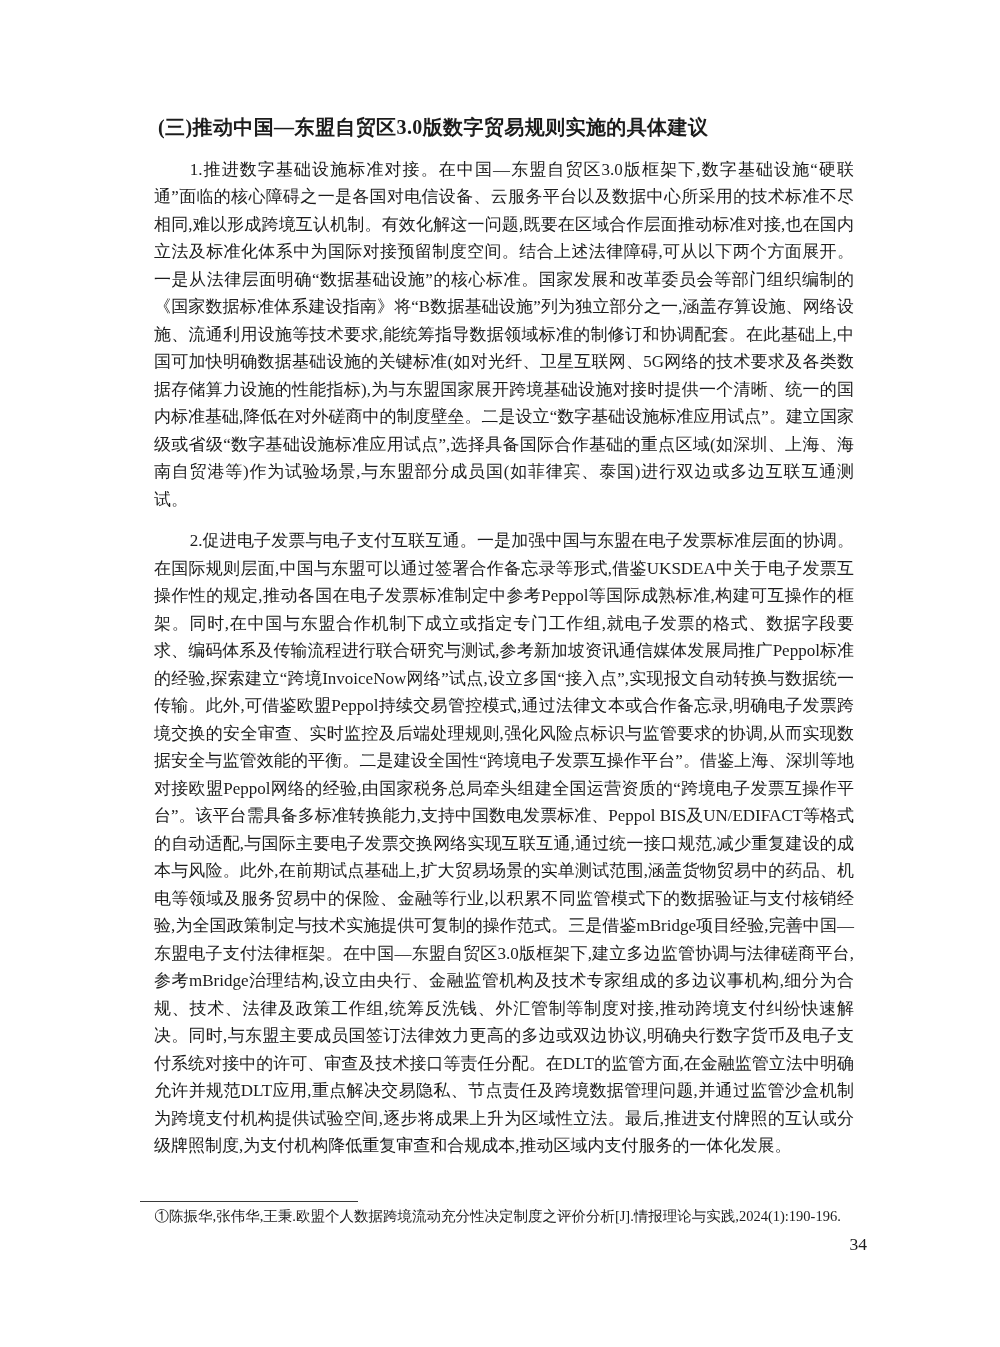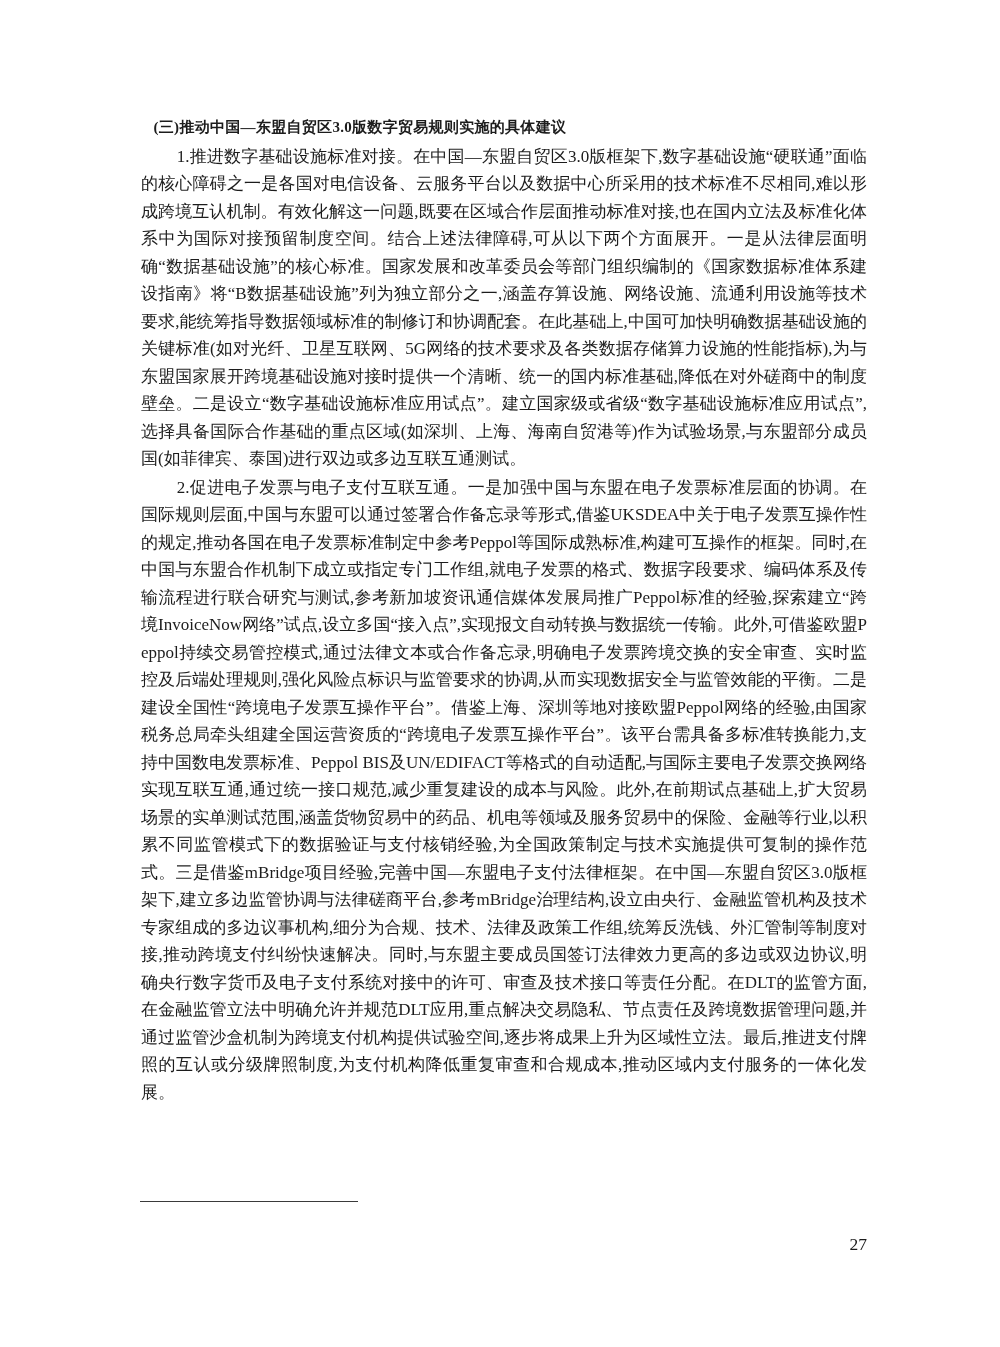--- a/index.html
+++ b/index.html
@@ -17,33 +17,33 @@
     font-family: "Liberation Serif", "DejaVu Serif", serif;
     overflow: hidden;
   }
   .text-block {
     position: absolute;
     left: 140px;
     top: 114px;
     width: 728px;
   }
   .section-heading {
-    font-size: 15px;
+    font-size: 20px;
     font-weight: bold;
     line-height: 27.5px;
     text-indent: 0.9em;
     margin: 0;
     letter-spacing: 0.02em;
   }
   .body-paragraph {
     font-size: 17px;
     line-height: 27.5px;
     text-align: justify;
     text-indent: 2.1em;
-    margin: 1px;
+    margin: 14px;
     word-break: break-all;
   }
   .body-paragraph sup {
     font-size: 11px;
     line-height: 0;
     vertical-align: super;
   }
   .footnote-separator {
     position: absolute;
     left: 140px;
@@ -83,16 +83,17 @@
 
     <p class="body-paragraph">1.推进数字基础设施标准对接。在中国—东盟自贸区3.0版框架下,数字基础设施“硬联通”面临的核心障碍之一是各国对电信设备、云服务平台以及数据中心所采用的技术标准不尽相同,难以形成跨境互认机制。有效化解这一问题,既要在区域合作层面推动标准对接,也在国内立法及标准化体系中为国际对接预留制度空间。结合上述法律障碍,可从以下两个方面展开。一是从法律层面明确“数据基础设施”的核心标准。国家发展和改革委员会等部门组织编制的《国家数据标准体系建设指南》将“B数据基础设施”列为独立部分之一,涵盖存算设施、网络设施、流通利用设施等技术要求,能统筹指导数据领域标准的制修订和协调配套。在此基础上,中国可加快明确数据基础设施的关键标准(如对光纤、卫星互联网、5G网络的技术要求及各类数据存储算力设施的性能指标),为与东盟国家展开跨境基础设施对接时提供一个清晰、统一的国内标准基础,降低在对外磋商中的制度壁垒。二是设立“数字基础设施标准应用试点”。建立国家级或省级“数字基础设施标准应用试点”,选择具备国际合作基础的重点区域(如深圳、上海、海南自贸港等)作为试验场景,与东盟部分成员国(如菲律宾、泰国)进行双边或多边互联互通测试。</p>
 
     <p class="body-paragraph">2.促进电子发票与电子支付互联互通。一是加强中国与东盟在电子发票标准层面的协调。在国际规则层面,中国与东盟可以通过签署合作备忘录等形式,借鉴UKSDEA中关于电子发票互操作性的规定,推动各国在电子发票标准制定中参考Peppol等国际成熟标准,构建可互操作的框架。同时,在中国与东盟合作机制下成立或指定专门工作组,就电子发票的格式、数据字段要求、编码体系及传输流程进行联合研究与测试,参考新加坡资讯通信媒体发展局推广Peppol标准的经验,探索建立“跨境InvoiceNow网络”试点,设立多国“接入点”,实现报文自动转换与数据统一传输。此外,可借鉴欧盟Peppol持续交易管控模式,通过法律文本或合作备忘录,明确电子发票跨境交换的安全审查、实时监控及后端处理规则,强化风险点标识与监管要求的协调,从而实现数据安全与监管效能的平衡。二是建设全国性“跨境电子发票互操作平台”。借鉴上海、深圳等地对接欧盟Peppol网络的经验,由国家税务总局牵头组建全国运营资质的“跨境电子发票互操作平台”。该平台需具备多标准转换能力,支持中国数电发票标准、Peppol BIS及UN/EDIFACT等格式的自动适配,与国际主要电子发票交换网络实现互联互通,通过统一接口规范,减少重复建设的成本与风险。此外,在前期试点基础上,扩大贸易场景的实单测试范围,涵盖货物贸易中的药品、机电等领域及服务贸易中的保险、金融等行业,以积累不同监管模式下的数据验证与支付核销经验,为全国政策制定与技术实施提供可复制的操作范式。三是借鉴mBridge项目经验,完善中国—东盟电子支付法律框架。在中国—东盟自贸区3.0版框架下,建立多边监管协调与法律磋商平台,参考mBridge治理结构,设立由央行、金融监管机构及技术专家组成的多边议事机构,细分为合规、技术、法律及政策工作组,统筹反洗钱、外汇管制等制度对接,推动跨境支付纠纷快速解决。同时,与东盟主要成员国签订法律效力更高的多边或双边协议,明确央行数字货币及电子支付系统对接中的许可、审查及技术接口等责任分配。在DLT的监管方面,在金融监管立法中明确允许并规范DLT应用,重点解决交易隐私、节点责任及跨境数据管理问题,并通过监管沙盒机制为跨境支付机构提供试验空间,逐步将成果上升为区域性立法。最后,推进支付牌照的互认或分级牌照制度,为支付机构降低重复审查和合规成本,推动区域内支付服务的一体化发展。</p>
 
 
   </div>
 
   <div class="footnote-separator"></div>
 
+  <p class="footnote-text">①陈振华,张伟华,王秉.欧盟个人数据跨境流动充分性决定制度之评价分析[J].情报理论与实践,2024(1):190-196.</p>
 
-  <div class="page-number">27</div>
+  <div class="page-number">34</div>
 
 </div>
 
 </body></html>

